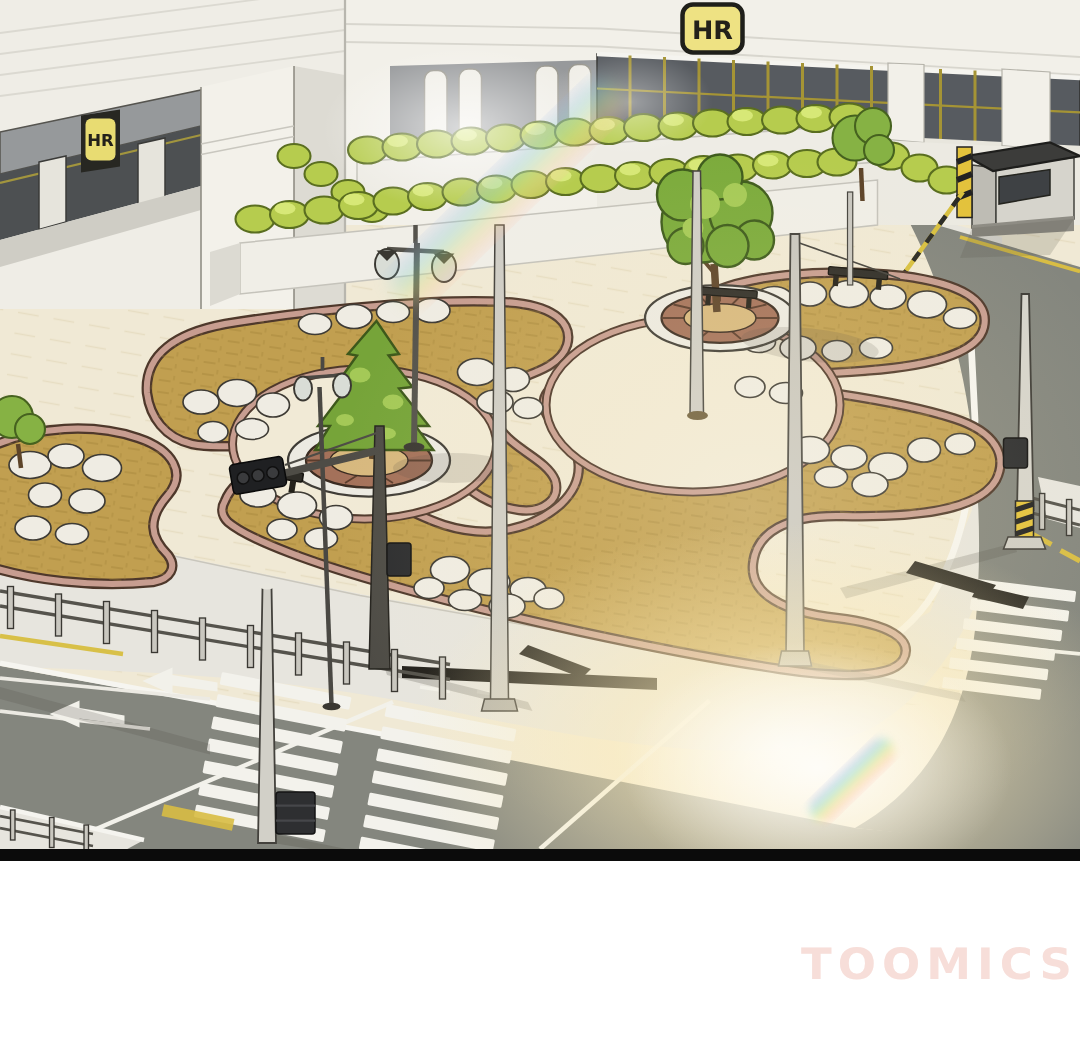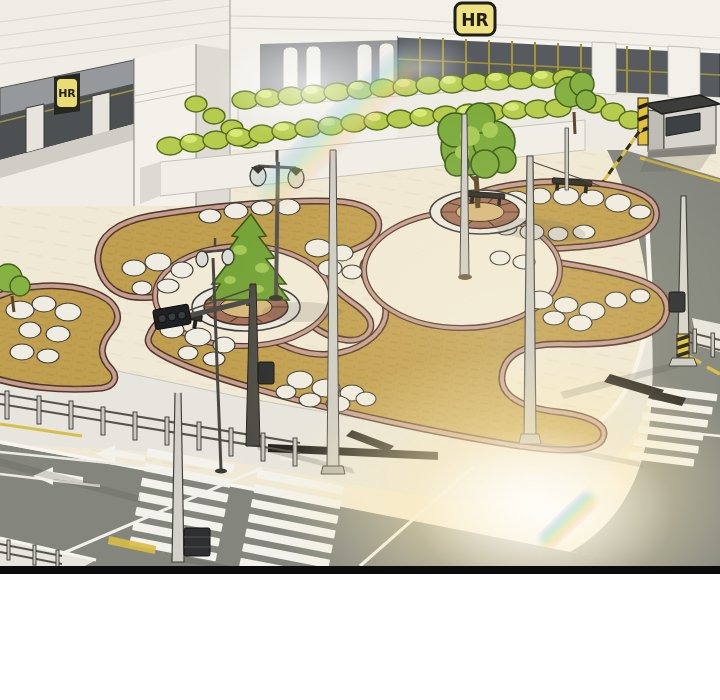--- a/index.html
+++ b/index.html
@@ -501,13 +501,16 @@
   <g transform="translate(338,128) rotate(136)">
     <rect x="-100" y="-16" width="200" height="32" rx="16" fill="url(#rb)" opacity=".34" filter="url(#b6)"></rect>
   </g>
   <g transform="translate(568,520) rotate(136)">
     <rect x="-36" y="-9" width="72" height="18" rx="9" fill="url(#rb)" opacity=".42" filter="url(#b3)"></rect>
   </g>
 
   <rect x="0" y="566" width="720" height="8" fill="#0b0b0b"></rect>
 </svg>
 
+<div class="page-footer">
+  <span class="watermark">TOOMICS</span>
 </div>
+</div>
 
 </body></html>

